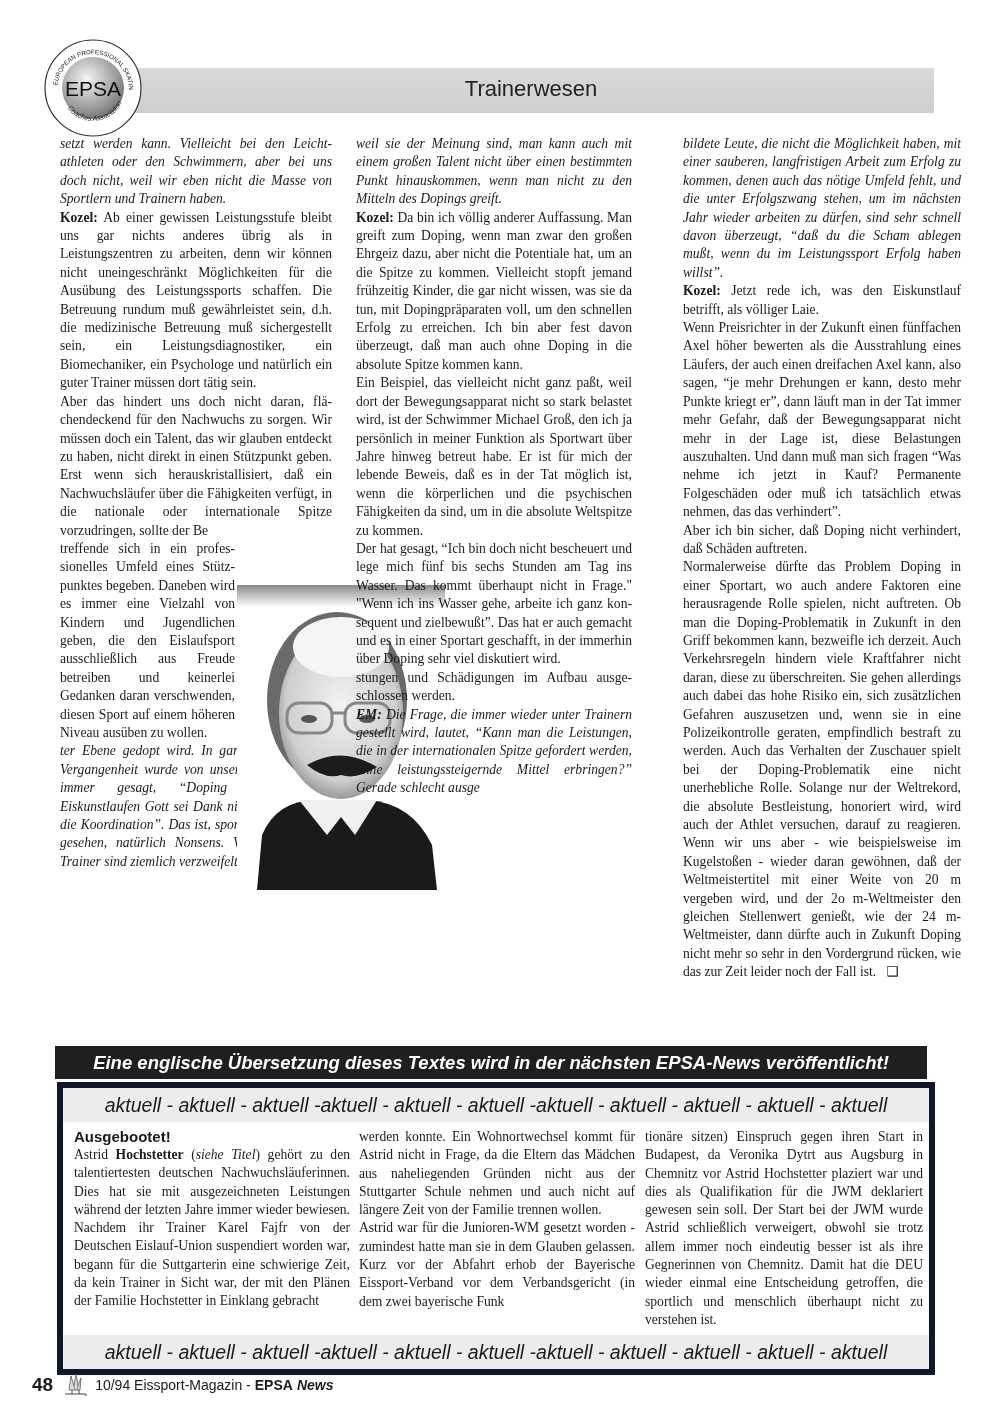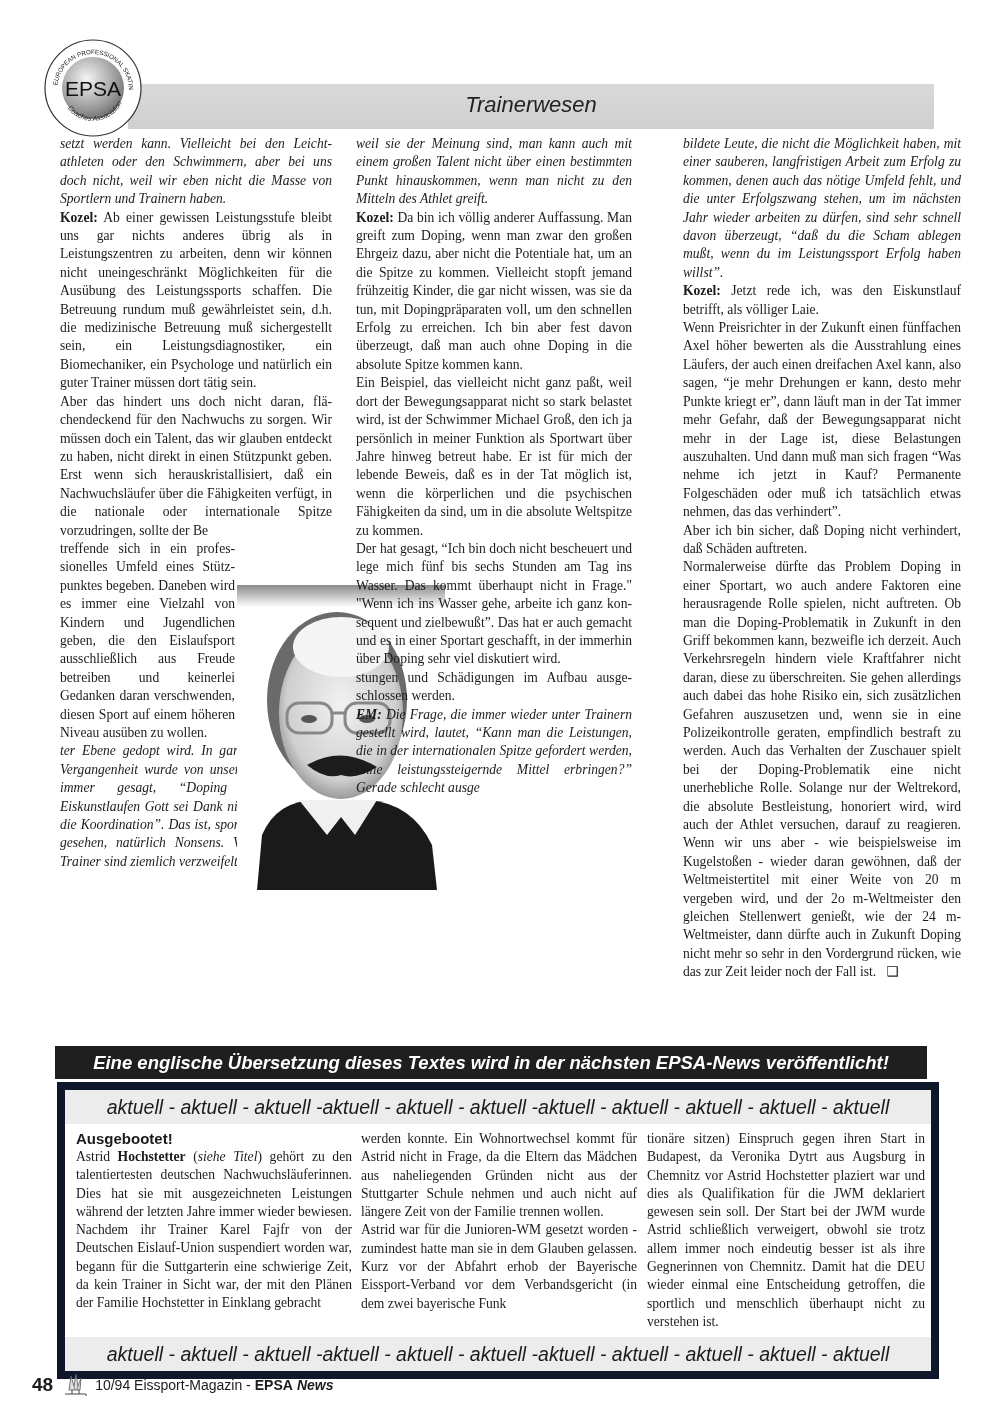--- a/index.html
+++ b/index.html
@@ -1,21 +1,21 @@
 <!DOCTYPE html>
 <html><head>
 <meta charset="utf-8">
 <style>
   html, body { margin: 0; padding: 0; background: #ffffff; }
   body { width: 1000px; height: 1412px; position: relative; overflow: hidden;
          font-family: "Liberation Serif", serif; color: #1b1b1b; }
 
   
-  .header-band { position: absolute; left: 128px; top: 84px; width: 806px; height: 45px;
-                 background: linear-gradient(#d9d9d9, #cfcfcf); font-style: italic; }
+  .header-band { position: absolute; left: 128px; top: 68px; width: 806px; height: 45px;
+                 background: linear-gradient(#d9d9d9, #cfcfcf); }
   .header-title { position: absolute; left: 0; right: 0; top: 8px; text-align: center;
                   font-family: "Liberation Sans", sans-serif; font-size: 22px; color: #222; }
   .logo { position: absolute; left: 43px; top: 38px; width: 100px; height: 100px; }
 
   
   .col { position: absolute; font-size: 13.6px; line-height: 18.4px; text-align: justify;
          hyphens: manual; }
   .col p { margin: 0; }
   .col1 { left: 60px; top: 135px; width: 272px; }
   .col2 { left: 356px; top: 135px; width: 276px; }
@@ -29,21 +29,21 @@
   .narrow { width: 175px; }
   .narrow-right { margin-left: 96px; }
 
   
   .banner { position: absolute; left: 55px; top: 1046px; width: 872px; height: 33px;
             background: #1f1f1f; color: #fff; text-align: center;
             font-family: Liberation Sans, sans-serif; font-weight: bold; font-style: italic;
             font-size: 18.5px; line-height: 33px; }
 
   .aktuell-box { position: absolute; left: 57px; top: 1082px; width: 866px; height: 281px;
-                 border: 8px solid #0f172a; background: #fff; }
+                 border: 6px solid #0f172a; background: #fff; }
   .aktuell-strip { position: absolute; left: 0; right: 0; height: 34px; background: #ececec;
                    text-align: center; font-family: "Liberation Sans", sans-serif;
                    font-style: italic; font-size: 19.5px; line-height: 34px; color: #1b1b1b; }
   .strip-top { top: 0; }
   .strip-bottom { bottom: 0; }
 
   .box-col { position: absolute; top: 40px; font-size: 13.6px; line-height: 18.3px;
              text-align: justify; }
   .box-col p { margin: 0; }
   .bc1 { left: 11px; width: 276px; }
@@ -118,21 +118,21 @@
   <rect x="108" y="118" width="45" height="30" rx="12" fill="none" stroke="#888" stroke-width="3"></rect>
   <line x1="95" y1="128" x2="108" y2="128" stroke="#888" stroke-width="3"></line>
   <ellipse cx="72" cy="134" rx="8" ry="4" fill="#555"></ellipse>
   <ellipse cx="130" cy="134" rx="8" ry="4" fill="#555"></ellipse>
   <path d="M 70 180 Q 104 160 140 182 Q 120 195 104 190 Q 88 195 70 180 Z" fill="#1c1c1c"></path>
   <path d="M 20 305 L 25 250 Q 40 215 80 215 L 130 215 Q 175 218 195 260 L 200 305 Z" fill="#1a1a1a"></path>
   <path d="M 62 215 L 90 250 L 104 232 L 118 250 L 140 215 Z" fill="#f0f0f0"></path>
 </svg>
 
 <div class="col col2">
-  <p class="it">weil sie der Meinung sind, man kann auch mit einem großen Talent nicht über einen be­stimmten Punkt hinauskommen, wenn man nicht zu den Mitteln des Athlet greift.</p>
+  <p class="it">weil sie der Meinung sind, man kann auch mit einem großen Talent nicht über einen be­stimmten Punkt hinauskommen, wenn man nicht zu den Mitteln des Dopings greift.</p>
   <p><span class="b">Kozel:</span><span> Da bin ich völlig anderer Auffassung. Man greift zum Doping, wenn man zwar den großen Ehrgeiz dazu, aber nicht die Potentia­le hat, um an die Spitze zu kommen. Viel­leicht stopft jemand frühzeitig Kinder, die gar nicht wissen, was sie da tun, mit Dopingprä­paraten voll, um den schnellen Erfolg zu erreichen. Ich bin aber fest davon überzeugt, daß man auch ohne Doping in die absolute Spitze kommen kann.</span></p>
   <p>Ein Beispiel, das vielleicht nicht ganz paßt, weil dort der Bewegungsapparat nicht so stark belastet wird, ist der Schwimmer Michael Groß, den ich ja persönlich in meiner Funkti­on als Sportwart über Jahre hinweg betreut habe. Er ist für mich der lebende Beweis, daß es in der Tat möglich ist, wenn die körperli­chen und die psychischen Fähigkeiten da sind, um in die absolute Weltspitze zu kommen.</p>
   <p class="narrow-right">Der hat gesagt, “Ich bin doch nicht bescheuert und lege mich fünf bis sechs Stunden am Tag ins Wasser. Das kommt überhaupt nicht in Frage." "Wenn ich ins Was­ser gehe, arbeite ich ganz kon­sequent und zielbewußt”. Das hat er auch gemacht und es in einer Sportart geschafft, in der immerhin über Doping sehr viel diskutiert wird.</p>
   <p>stungen und Schädigungen im Aufbau ausge­schlossen werden.</p>
   <p class="it"><span class="b">EM:</span><span> Die Frage, die immer wieder unter Trai­nern gestellt wird, lautet, “Kann man die Leistungen, die in der internationalen Spitze gefordert werden, ohne leistungssteigernde Mittel erbringen?” Gerade schlecht ausge­</span></p>
 </div>
 
 <div class="col col3">
   <p class="it">bildete Leute, die nicht die Möglichkeit ha­ben, mit einer sauberen, langfristigen Arbeit zum Erfolg zu kommen, denen auch das nöti­ge Umfeld fehlt, und die unter Erfolgszwang stehen, um im nächsten Jahr wieder arbeiten zu dürfen, sind sehr schnell davon überzeugt, “daß du die Scham ablegen mußt, wenn du im Leistungssport Erfolg haben willst”.</p>
   <p><span class="b">Kozel:</span><span> Jetzt rede ich, was den Eiskunstlauf betrifft, als völliger Laie.</span></p>

